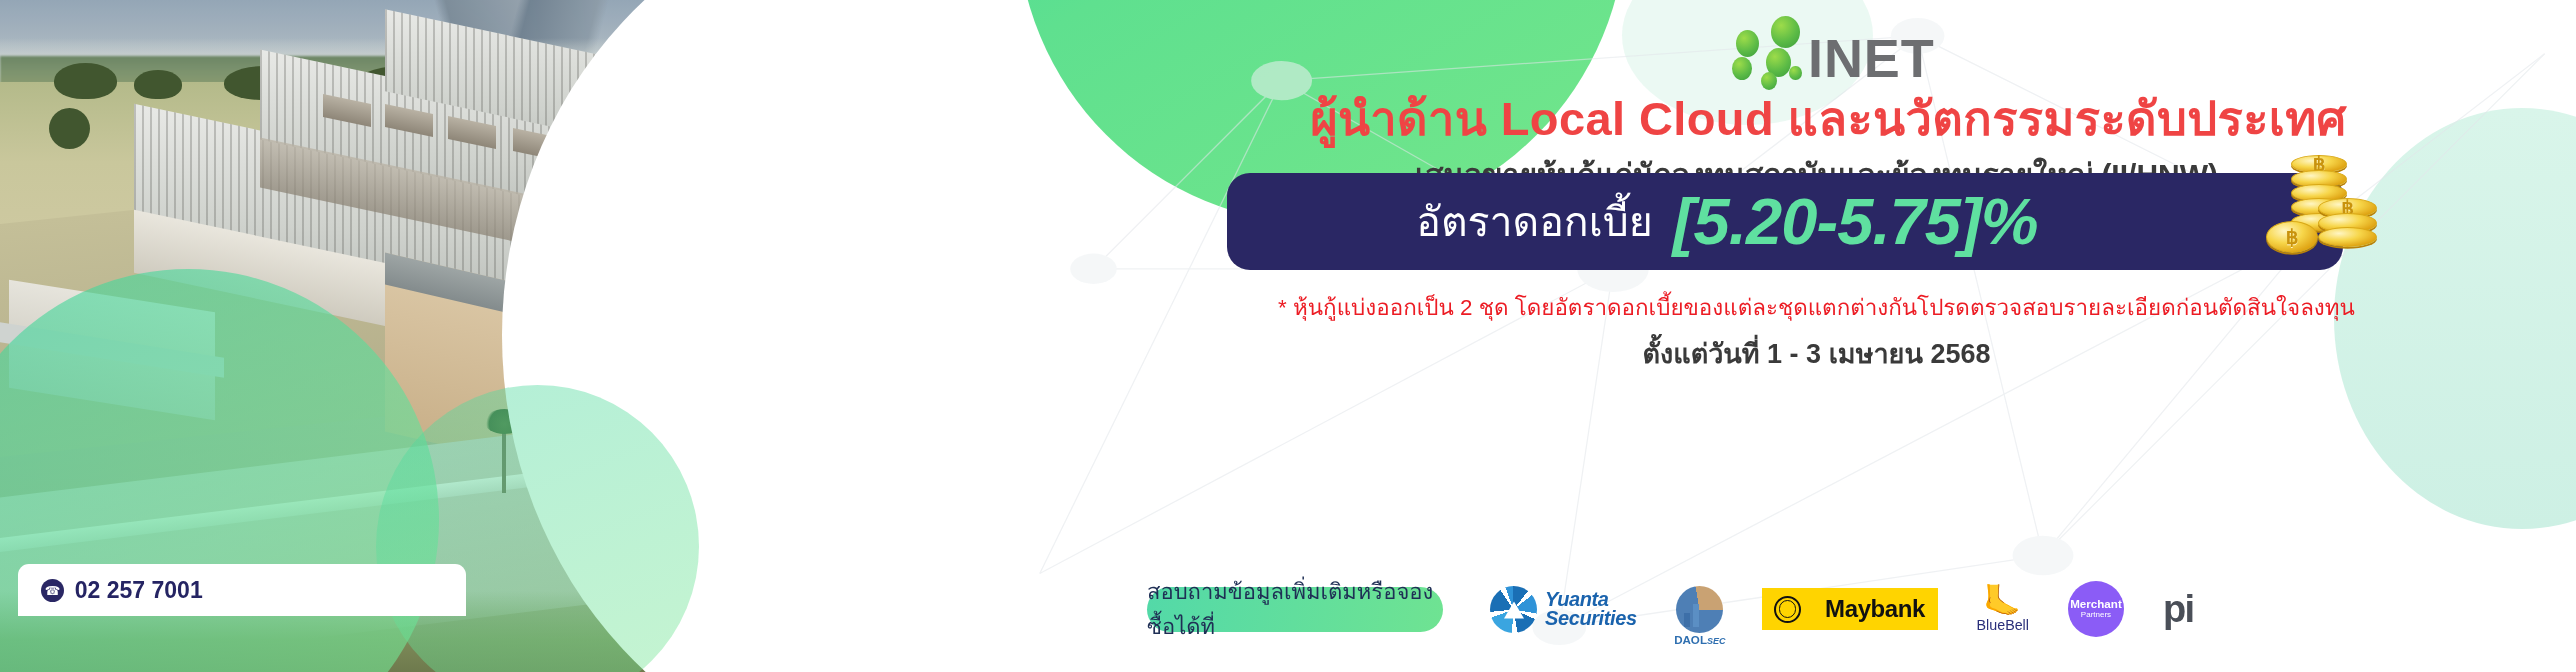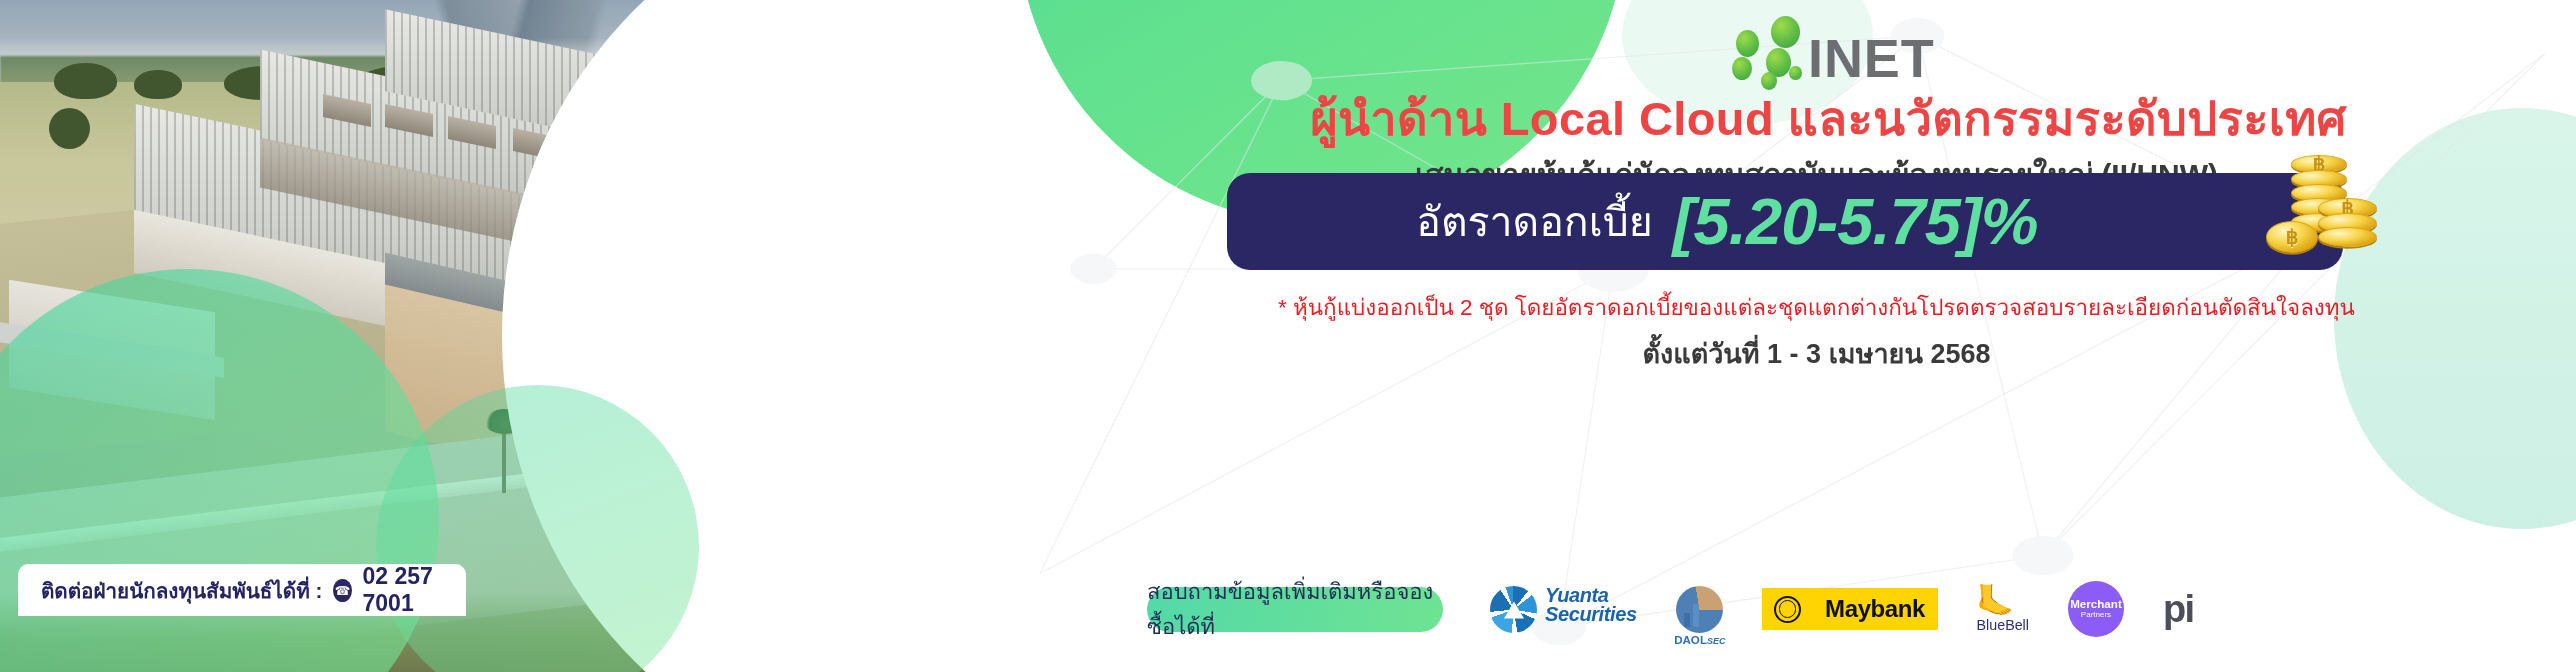--- a/index.html
+++ b/index.html
@@ -189,21 +189,21 @@
     display:flex; align-items:center;
   }
   .cta-pill{
     margin-left:90px;
     width:296px; height:45px; border-radius:23px;
     background:linear-gradient(100deg,#53d9a8 0%,#6fe392 100%);
     display:flex; align-items:center; justify-content:center;
     color:#1f2f55; font-size:22px; font-weight:500;
   }
   .partners{ display:flex; align-items:center; gap:39px; margin-left:47px; }
-  .p-logo{ display:flex; align-items:flex-start; }
+  .p-logo{ display:flex; align-items:center; }
 
   
   .yuanta-mark{ width:47px; height:47px; border-radius:50%;
     background:
       conic-gradient(from 0deg,
         #1a6fb5 0deg 38deg, #fff 38deg 52deg,
         #2f93d8 52deg 100deg, #fff 100deg 114deg,
         #1a6fb5 114deg 170deg, #fff 170deg 184deg,
         #3aa5e0 184deg 250deg, #fff 250deg 264deg,
         #1a6fb5 264deg 326deg, #fff 326deg 340deg,
@@ -431,19 +431,18 @@
 
         <div class="p-logo">
           <span class="pi-logo">pi</span>
         </div>
 
       </div>
     </div>
   </div>
 
   <div class="contact">
-    <span class="ctxt">ติดต่อฝ่ายนักลงทุนสัมพันธ์ได้ที่ :</span>
     <span class="phone-ic">☎</span>
     <span class="num">02 257 7001</span>
   </div>
 
 </div>
 
 
 </body></html>

